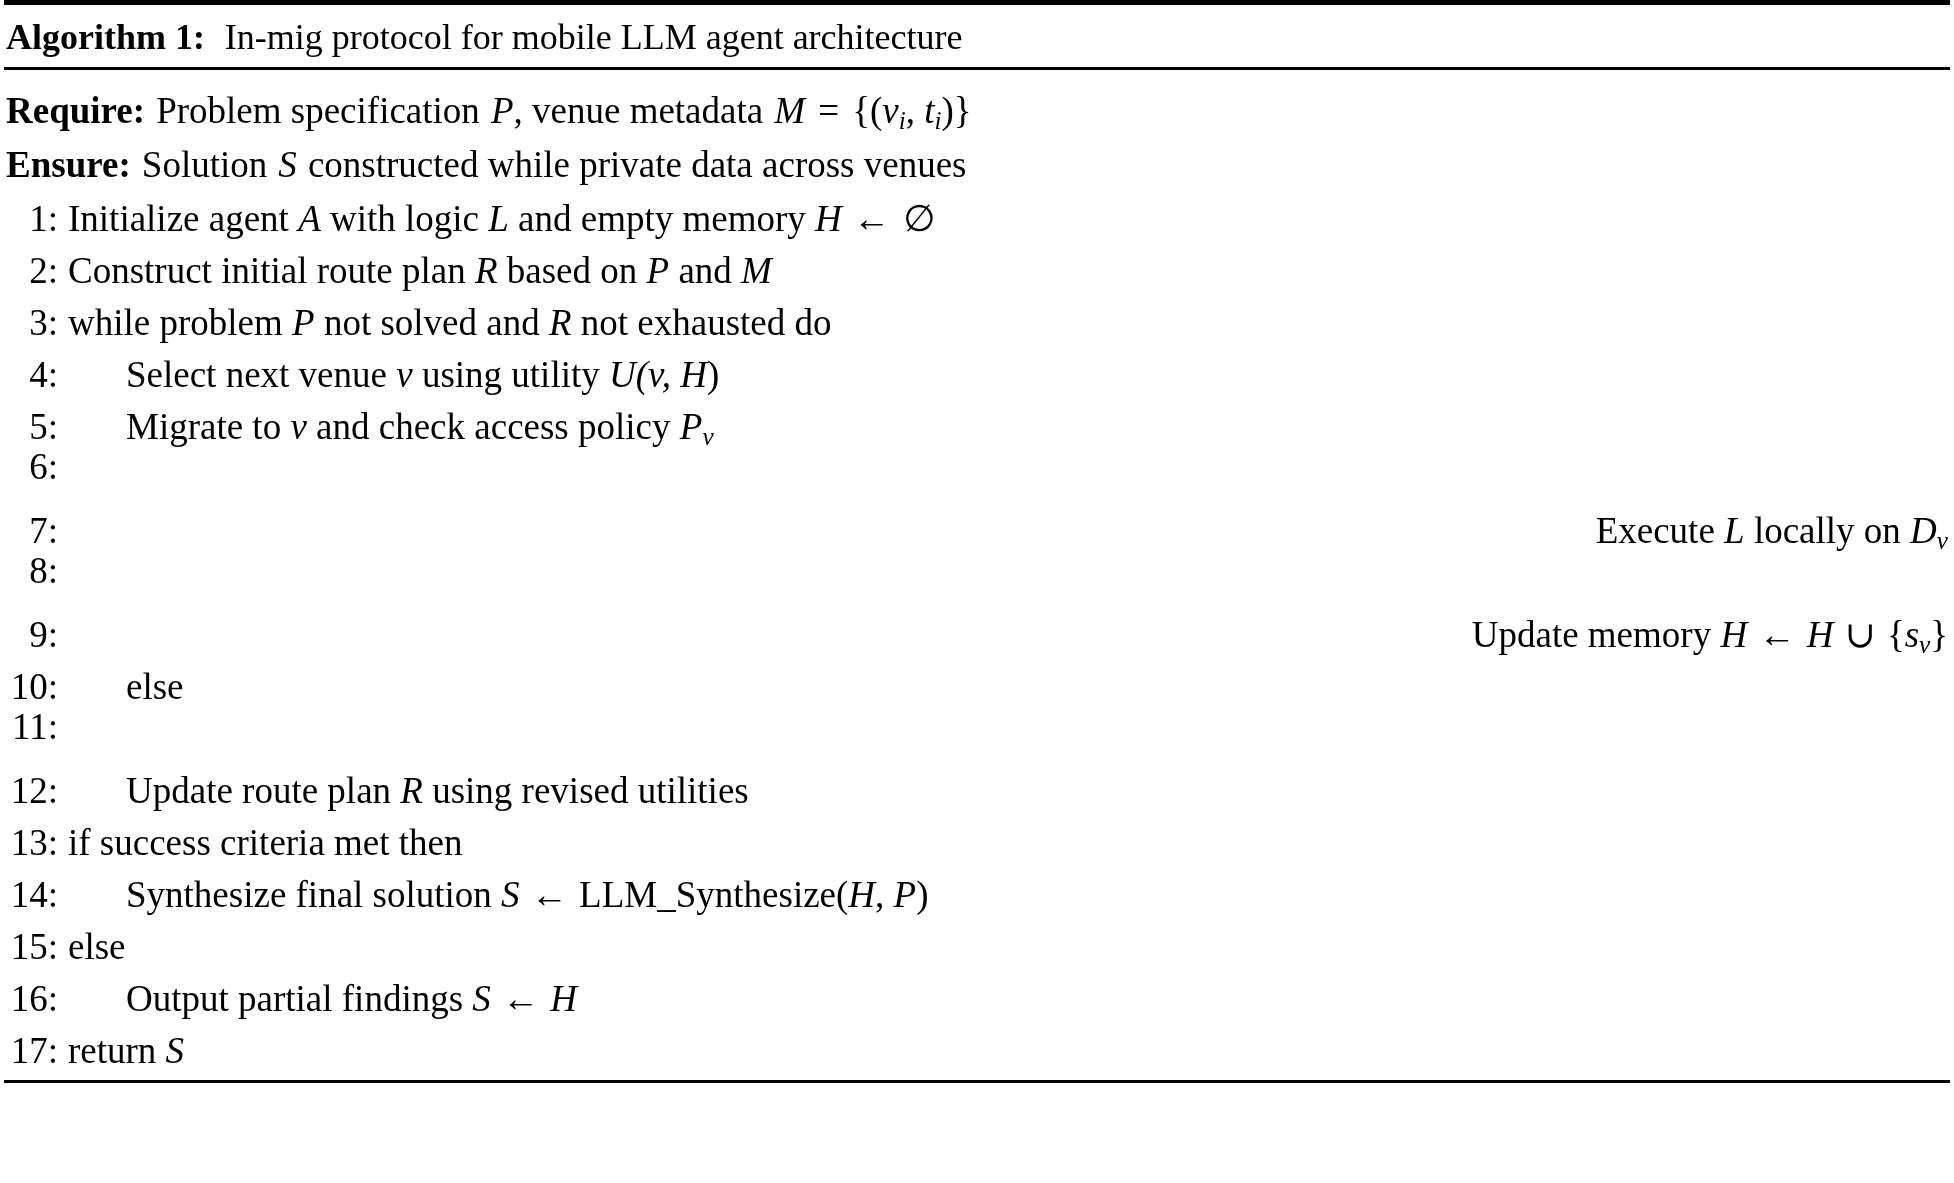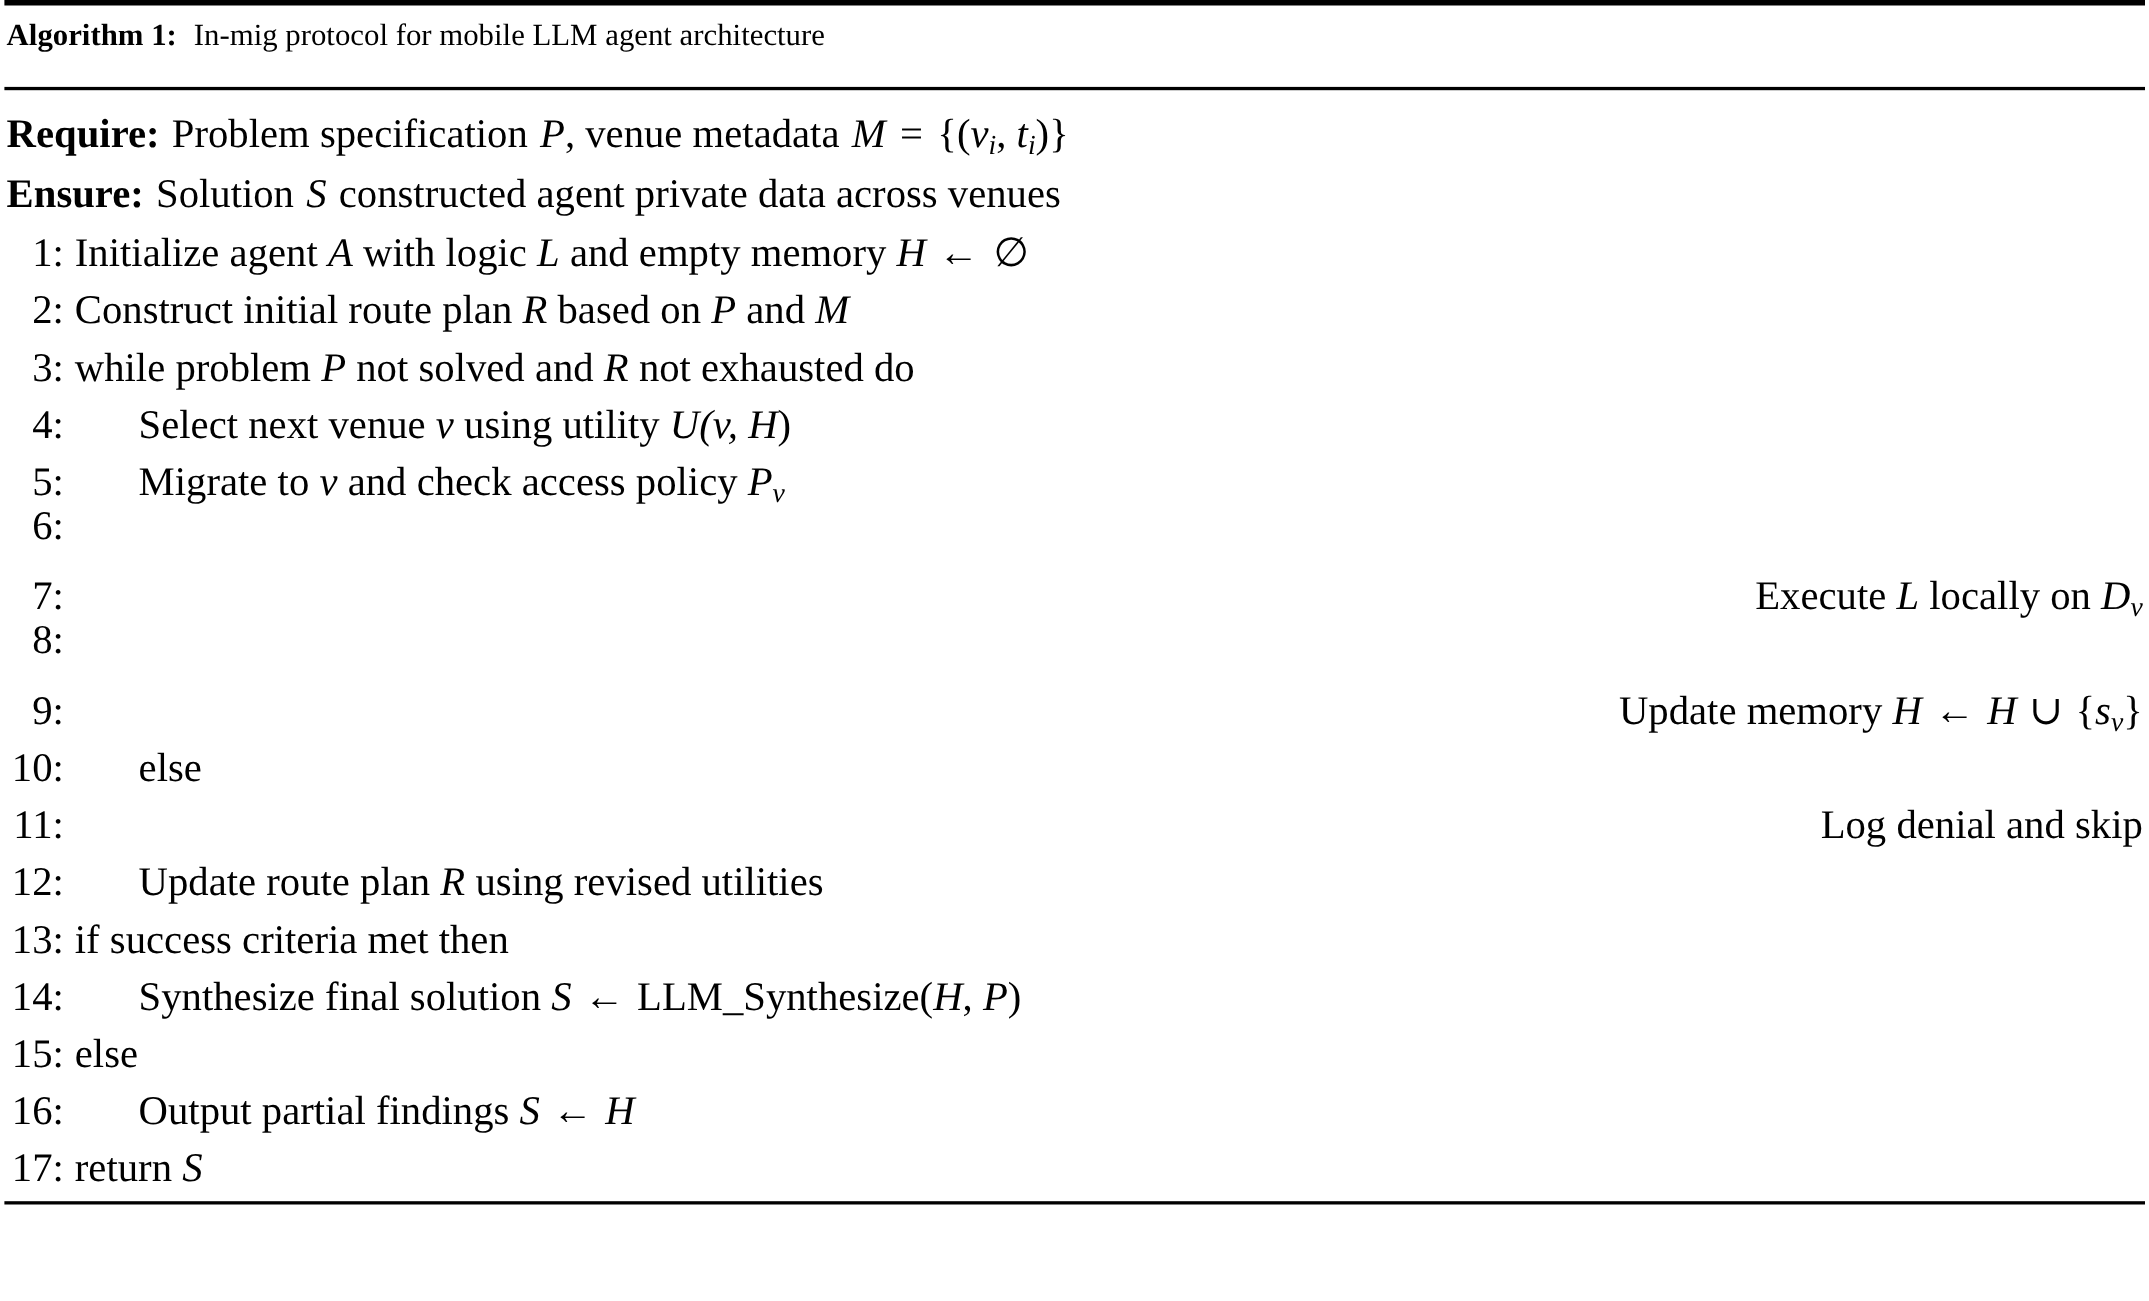--- a/index.html
+++ b/index.html
@@ -25,23 +25,23 @@
   }
   .rule-mid {
     border-top: 3px solid #000;
     width: 100%;
   }
   .rule-bottom {
     border-top: 3px solid #000;
     width: 100%;
   }
   .caption {
-    font-size: 28px;
+    font-size: 36px;
     line-height: 1.0;
-    padding: 14px 2px 32px 2px;
+    padding: 14px 2px 12px 2px;
     white-space: nowrap;
   }
   .caption .cap-label {
     font-weight: bold;
   }
   .body-block {
     padding: 10px 2px 8px 2px;
   }
   .row {
     display: flex;
@@ -107,21 +107,21 @@
     <div class="row kv">
       <span class="gutter keyword">Require:</span>
       <span class="content ind0">
         <span class="sp"></span><span>Problem specification</span><span class="sp"></span><span class="mathit">P</span><span>, venue metadata</span><span class="sp"></span><span class="mathit">M</span><span class="sp"></span><span class="op">=</span><span class="sp"></span><span class="brace">{(</span><span class="mathit">v</span><sub>i</sub><span>, </span><span class="mathit">t</span><sub>i</sub><span class="brace">)}</span>
       </span>
     </div>
 
     <div class="row kv">
       <span class="gutter keyword">Ensure:</span>
       <span class="content ind0">
-        <span class="sp"></span><span>Solution</span><span class="sp"></span><span class="mathit">S</span><span class="sp"></span><span>constructed agent private data across venues</span>
+        <span class="sp"></span><span>Solution</span><span class="sp"></span><span class="mathit">S</span><span class="sp"></span><span>constructed while private data across venues</span>
       </span>
     </div>
 
     <div id="steps">
         <div class="row">
           <span class="gutter">1:</span>
           <span class="content ind0">Initialize agent <span class="mathit">A</span> with logic <span class="mathit">L</span> and empty memory <span class="mathit">H</span> <span class="op">←</span> <span class="op">∅</span></span>
         </div>
         <div class="row">
           <span class="gutter">2:</span>
@@ -152,21 +152,20 @@
         <div class="row">
           <span class="gutter">9:</span>
           <span class="content ind2">Update memory <span class="mathit">H</span> <span class="op">←</span> <span class="mathit">H</span> <span class="op">∪</span> {<span class="mathit">s</span><sub>v</sub>}</span>
         </div>
         <div class="row">
           <span class="gutter">10:</span>
           <span class="content ind1"><b>else</b></span>
         </div>
         <div class="row">
           <span class="gutter">11:</span>
-          <span class="content ind2">Log denial and skip</span>
         </div>
         <div class="row">
           <span class="gutter">12:</span>
           <span class="content ind1">Update route plan <span class="mathit">R</span> using revised utilities</span>
         </div>
         <div class="row">
           <span class="gutter">13:</span>
           <span class="content ind0"><b>if</b> success criteria met <b>then</b></span>
         </div>
         <div class="row">

